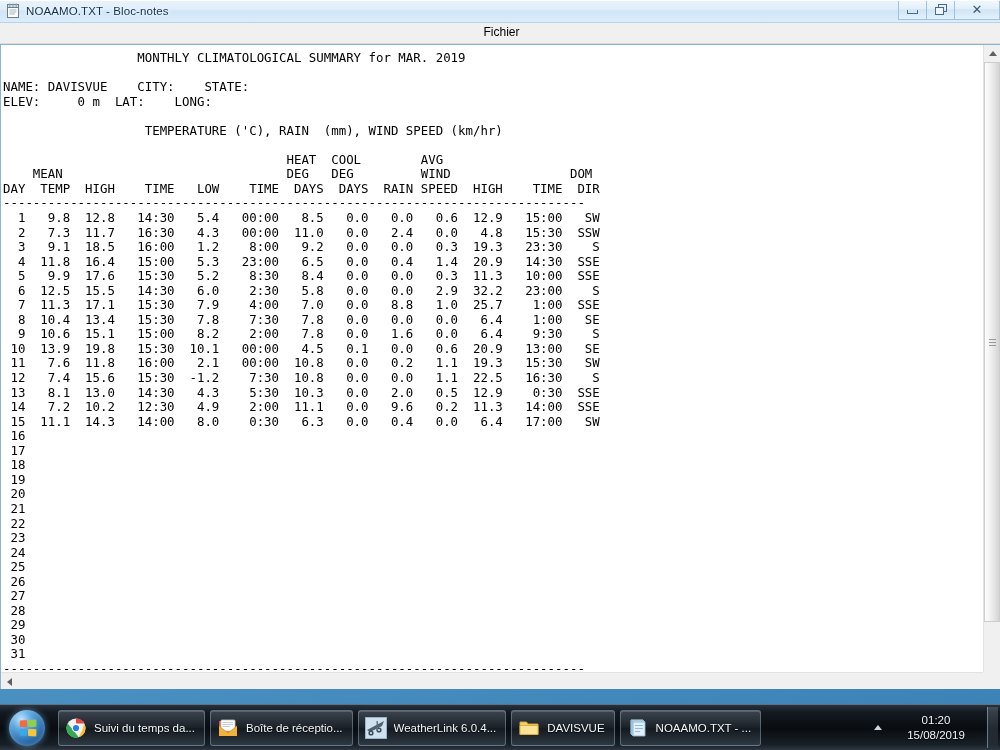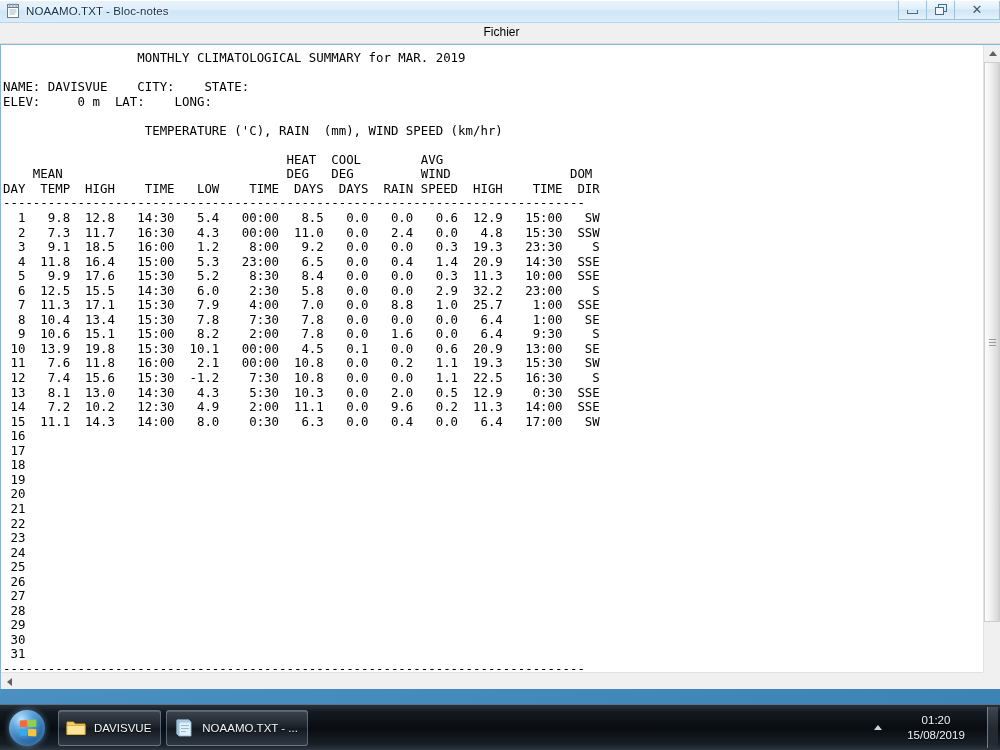--- a/index.html
+++ b/index.html
@@ -501,22 +501,63 @@
             <i></i>
             <i></i>
             <i></i>
             <i></i>
           </span>
       </span>
     </div>
 
     <div id="task-items">
 
-
-
+      <div class="task-btn">
+        <span class="tb-icon">
+          <svg width="22" height="22" viewBox="0 0 22 22">
+            <circle cx="11" cy="11" r="9.5" fill="#f1f1f1"></circle>
+            <path d="M11 1.5 A9.5 9.5 0 0 1 19.3 6.4 L11 6.4 Z" fill="#e8453c"></path>
+            <path d="M19.3 6.4 A9.5 9.5 0 0 1 13.6 20.2 L17.3 13.3 Z" fill="#fdbb2d"></path>
+            <path d="M13.6 20.2 A9.5 9.5 0 0 1 2.7 6.4 L8.4 13.3 Z" fill="#31aa52"></path>
+            <circle cx="11" cy="11" r="4.2" fill="#ffffff"></circle>
+            <circle cx="11" cy="11" r="3.1" fill="#2b7de1"></circle>
+          </svg>
+        </span>
+        <span class="tb-label">Suivi du temps da...</span>
+      </div>
+
+      <div class="task-btn">
+        <span class="tb-icon">
+          <svg width="22" height="22" viewBox="0 0 22 22">
+            <rect x="2" y="4" width="16" height="12" rx="1" fill="#e8573f"></rect>
+            <rect x="4" y="3" width="14" height="11" rx="1" fill="#fdfdfd" stroke="#c9c9c9" stroke-width="0.8"></rect>
+            <line x1="5.5" y1="5.5" x2="16" y2="5.5" stroke="#bfcbd6" stroke-width="1"></line>
+            <line x1="5.5" y1="7.5" x2="16" y2="7.5" stroke="#bfcbd6" stroke-width="1"></line>
+            <line x1="5.5" y1="9.5" x2="13" y2="9.5" stroke="#bfcbd6" stroke-width="1"></line>
+            <path d="M2 9 L11 16 L20 9 L20 19 L2 19 Z" fill="#f2b23c"></path>
+            <path d="M2 9 L11 16 L20 9" fill="none" stroke="#d99a28" stroke-width="0.8"></path>
+          </svg>
+        </span>
+        <span class="tb-label">Boîte de réceptio...</span>
+      </div>
+
+      <div class="task-btn">
+        <span class="tb-icon">
+          <svg width="22" height="22" viewBox="0 0 22 22">
+            <rect x="0.5" y="0.5" width="21" height="21" fill="#cfe0ee" stroke="#9ab4c8" stroke-width="1"></rect>
+            <path d="M2 13 L19 4 L17 9 L5 15 Z" fill="#4e6170"></path>
+            <circle cx="6" cy="16" r="2.6" fill="#3b4b58"></circle>
+            <circle cx="6" cy="16" r="1.1" fill="#dbe6ee"></circle>
+            <circle cx="14" cy="13" r="2.6" fill="#3b4b58"></circle>
+            <circle cx="14" cy="13" r="1.1" fill="#dbe6ee"></circle>
+            <rect x="11.5" y="4" width="1.4" height="10" fill="#5c6e7c"></rect>
+          </svg>
+        </span>
+        <span class="tb-label">WeatherLink 6.0.4...</span>
+      </div>
 
       <div class="task-btn">
         <span class="tb-icon">
           <svg width="22" height="22" viewBox="0 0 22 22">
             <path d="M2 5 L8.5 5 L10 7 L20 7 L20 17.5 L2 17.5 Z" fill="#f2cf6a" stroke="#d9ad36" stroke-width="0.9"></path>
             <path d="M2 8.5 L20 8.5 L20 17.5 L2 17.5 Z" fill="#fbe49a" stroke="#d9ad36" stroke-width="0.9"></path>
           </svg>
         </span>
         <span class="tb-label">DAVISVUE</span>
       </div>

